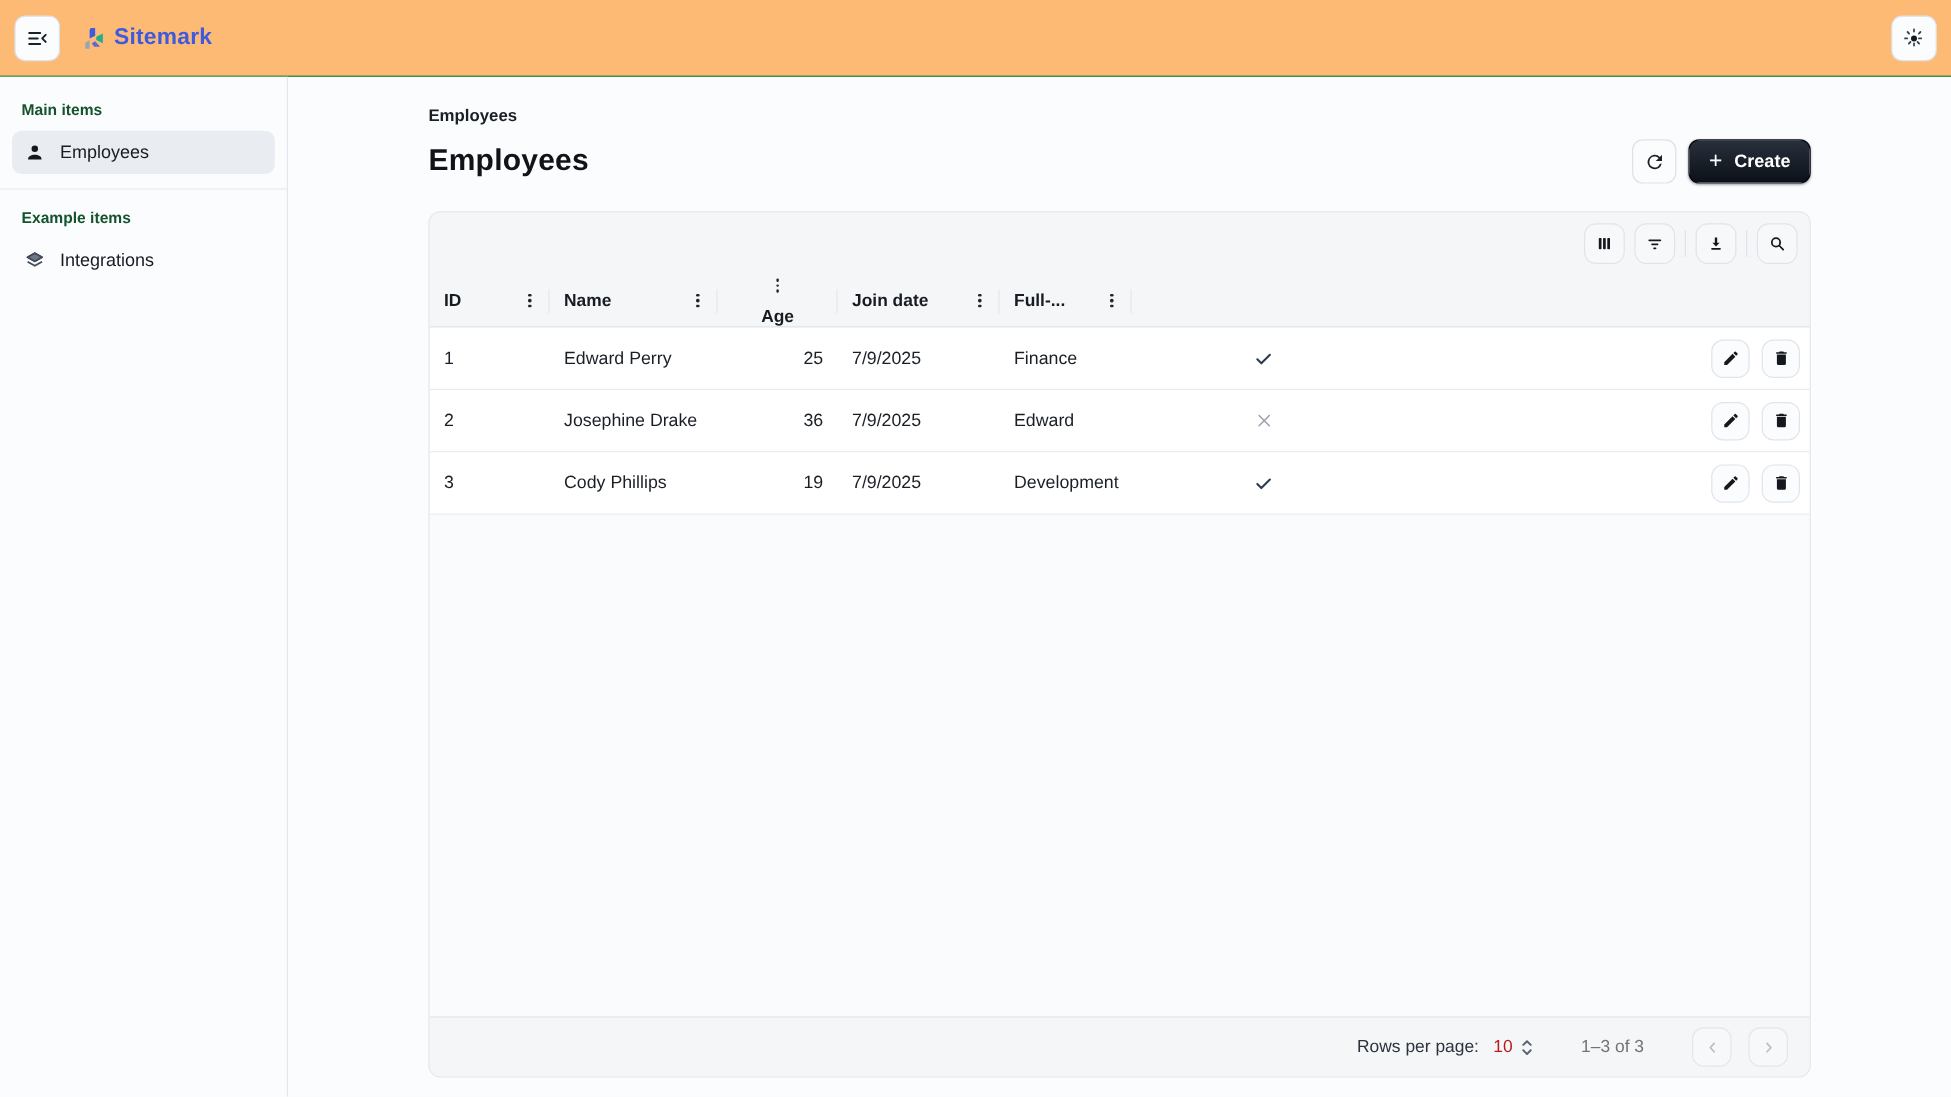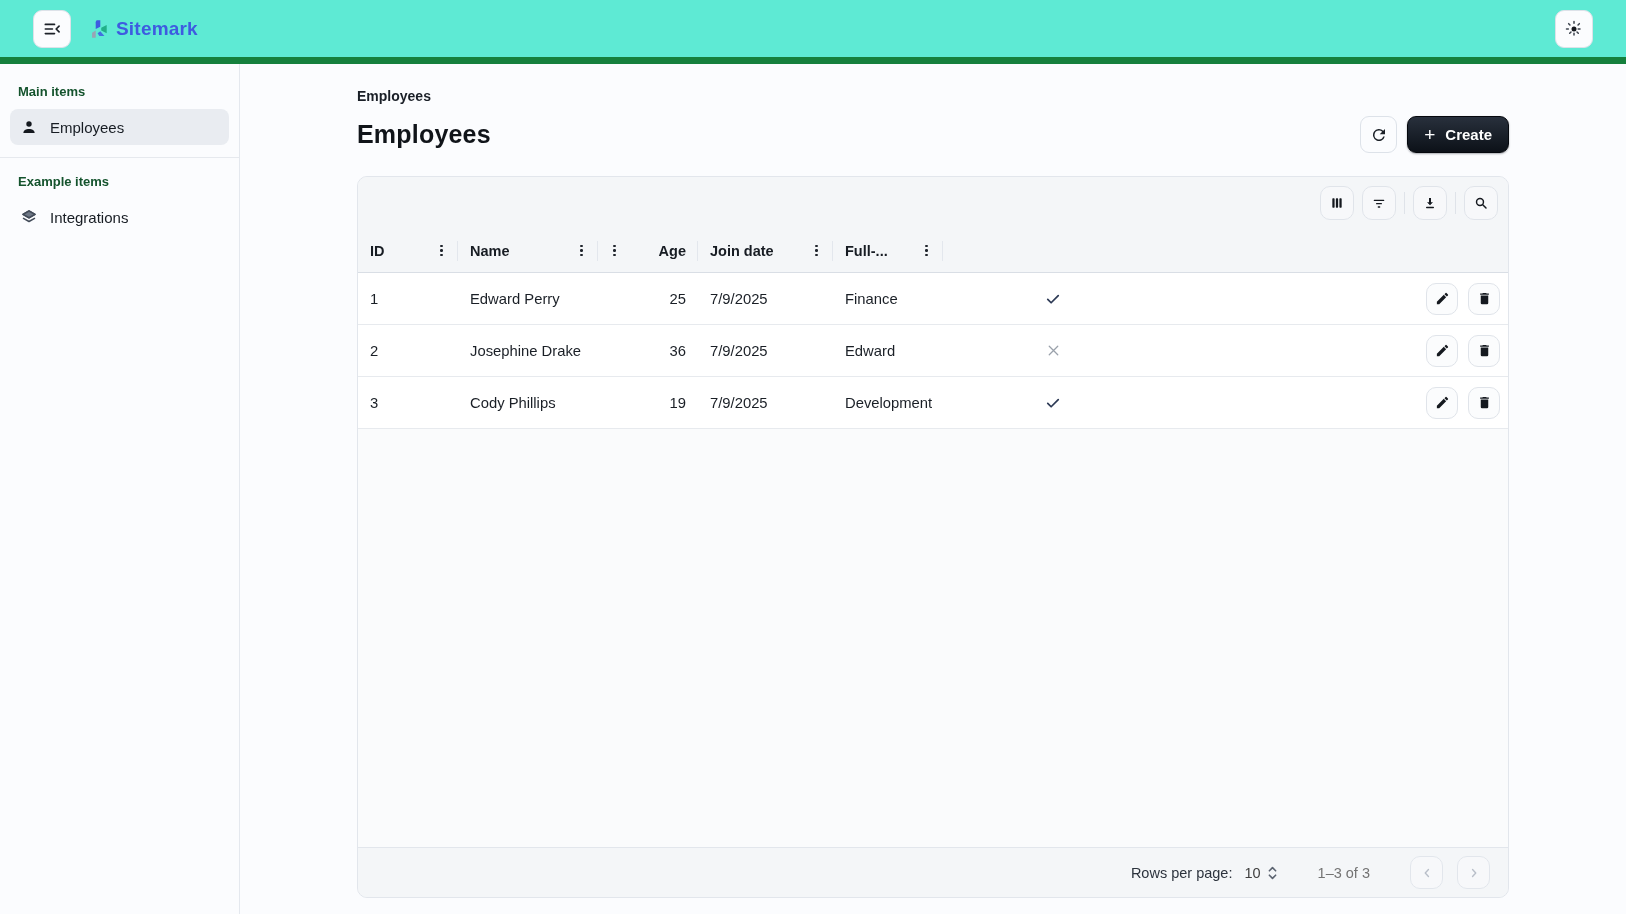--- a/index.html
+++ b/index.html
@@ -4,21 +4,21 @@
 <style>
   * { margin:0; padding:0; box-sizing:border-box; }
   html,body { width:1626px; height:914px; overflow:hidden; }
   body {
     font-family:"Liberation Sans","DejaVu Sans",sans-serif;
     background:#fbfcfe; color:#14181f;
   }
   
   .topbar {
     height:64px; display:flex; align-items:center; justify-content:space-between;
-    padding:0 33px; border-bottom:7px solid #15803d; background:#5eead4;
+    padding:0 12px; border-bottom:1px solid #15803d; background:#fdba74;
   }
   .topbar-left { display:flex; align-items:center; gap:16px; }
   .icon-btn {
     width:38px; height:38px; border:1px solid #dde2e9; border-radius:9px;
     background:#fbfcfe; display:flex; align-items:center; justify-content:center;
     cursor:pointer;
   }
   .logo { display:flex; align-items:center; gap:7px; }
   .logo-text { font-size:19px; font-weight:700; color:#3e5be0; letter-spacing:.2px; }
   
@@ -68,21 +68,21 @@
     width:34px; height:34px; border:1px solid #e0e4ea; border-radius:10px;
     background:#f7f8fa; display:flex; align-items:center; justify-content:center; cursor:pointer;
   }
   .tool-sep { width:1px; height:22px; background:#dfe3e9; }
   .grid-head {
     height:44px; display:flex; align-items:flex-start; background:#f4f6f8;
     border-bottom:1px solid #d9dee5; font-size:14.5px; font-weight:600; color:#171c23;
   }
   .hcell { display:flex; align-items:center; justify-content:space-between; padding:0 12px; position:relative; height:100%; }
   .hcell::after { content:""; position:absolute; right:0; top:12px; height:20px; width:1px; background:#e3e7ed; }
-  .col-id{width:100px;} .col-name{width:140px;} .col-age{width:100px;}
+  .col-id{width:100px;} .col-name{width:140px;} .col-age{width:100px;flex-direction:column;}
   .col-join{width:135px;} .col-dept{width:165px;} .col-full{width:110px;}
   .col-fill{flex:1;} .col-actions{width:104px; display:flex; justify-content:flex-end; gap:10px; padding-right:8px;}
   .kebab { display:flex; flex-direction:column; gap:2px; cursor:pointer; padding:3px; }
   .kebab i { width:2.6px; height:2.6px; border-radius:50%; background:#20252d; }
   .grid-row {
     height:52px; display:flex; align-items:center; background:#ffffff;
     border-bottom:1px solid #e7eaee; font-size:14.8px; color:#1a1f26;
   }
   .cell { padding:0 12px; overflow:hidden; white-space:nowrap; }
   .cell.right { text-align:right; }
@@ -91,21 +91,21 @@
     width:32px; height:32px; border:1px solid #e0e4ea; border-radius:10px;
     background:#fbfcfd; display:flex; align-items:center; justify-content:center; cursor:pointer;
   }
   .grid-fill { flex:1; background:#fafbfc; }
   .grid-footer {
     height:50px; border-top:1px solid #e2e6ec; background:#f4f6f8;
     display:flex; align-items:center; justify-content:flex-end; gap:14px; padding:3px 18px;
     font-size:14.5px; color:#2c333d;
   }
   .rpp { display:flex; align-items:center; gap:12px; }
-  .rpp-value { display:flex; align-items:center; gap:6px; color:#404040; cursor:pointer; }
+  .rpp-value { display:flex; align-items:center; gap:6px; color:#b91c1c; cursor:pointer; }
   .range { margin:0 26px 0 26px; color:#737373; }
   .page-btn {
     width:33px; height:33px; border:1px solid #e2e6ec; border-radius:10px;
     background:#f7f8fa; display:flex; align-items:center; justify-content:center; cursor:pointer;
   }
   svg { display:block; }
 </style>
 </head>
 <body>
 

